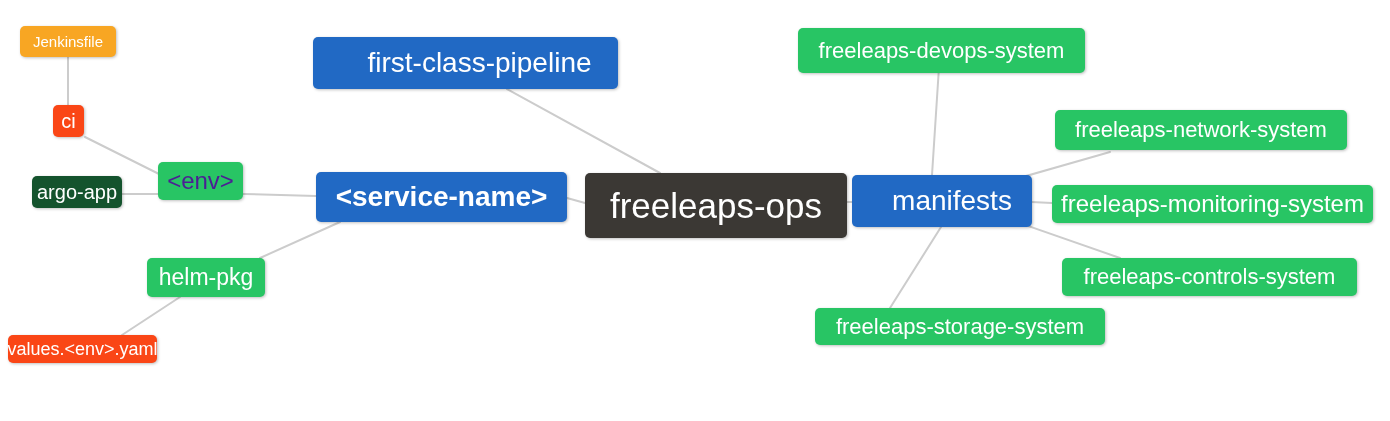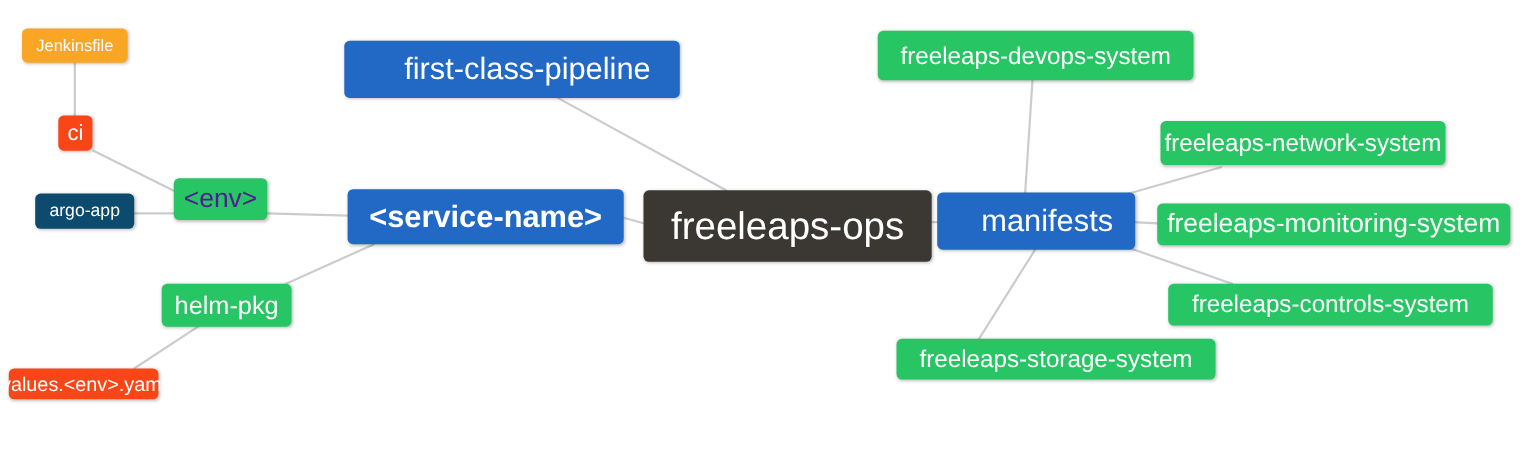--- a/index.html
+++ b/index.html
@@ -51,21 +51,21 @@
       <line x1="941" y1="227" x2="890" y2="308" stroke="#cccccc" stroke-width="2" stroke-linecap="round"></line>
     </svg>
 
 <div class="node" style="left: 585px; top: 173px; width: 262px; height: 65px; font-size: 35px; background: rgb(59, 56, 52); color: rgb(255, 255, 255);">freeleaps-ops</div>
     <div class="node" style="left: 313px; top: 37px; width: 277px; height: 52px; font-size: 28px; background: rgb(33, 105, 196); color: rgb(255, 255, 255); padding-left: 28px;">first-class-pipeline</div>
     <div class="node" style="left: 316px; top: 172px; width: 251px; height: 50px; font-size: 28px; background: rgb(33, 105, 196); color: rgb(255, 255, 255); font-weight: bold;">&lt;service-name&gt;</div>
     <div class="node" style="left: 852px; top: 175px; width: 160px; height: 52px; font-size: 28px; background: rgb(33, 105, 196); color: rgb(255, 255, 255); padding-left: 20px;">manifests</div>
     <div class="node" style="left: 158px; top: 162px; width: 85px; height: 38px; font-size: 24px; background: rgb(40, 197, 100); color: #4c1d95;">&lt;env&gt;</div>
     <div class="node" style="left: 147px; top: 258px; width: 118px; height: 39px; font-size: 23px; background: rgb(40, 197, 100); color: rgb(255, 255, 255);">helm-pkg</div>
     <div class="node" style="left: 53px; top: 105px; width: 31px; height: 32px; font-size: 20px; background: rgb(250, 70, 22); color: rgb(255, 255, 255);">ci</div>
-    <div class="node" style="left: 32px; top: 176px; width: 90px; height: 32px; font-size: 16px; background: #0c4a6e; color: rgb(255, 255, 255);">argo-app</div>
-    <div class="node" style="left: 8px; top: 335px; width: 136px; height: 28px; font-size: 18px; background: rgb(250, 70, 22); color: rgb(255, 255, 255);">values.&lt;env&gt;.yaml</div>
+    <div class="node" style="left: 32px; top: 176px; width: 90px; height: 32px; font-size: 20px; background: #14532d; color: rgb(255, 255, 255);">argo-app</div>
+    <div class="node" style="left: 8px; top: 335px; width: 149px; height: 28px; font-size: 18px; background: rgb(250, 70, 22); color: rgb(255, 255, 255);">values.&lt;env&gt;.yaml</div>
     <div class="node" style="left: 20px; top: 26px; width: 96px; height: 31px; font-size: 15px; background: rgb(248, 166, 35); color: rgb(255, 255, 255);">Jenkinsfile</div>
     <div class="node" style="left: 798px; top: 28px; width: 287px; height: 45px; font-size: 22px; background: rgb(40, 197, 100); color: rgb(255, 255, 255);">freeleaps-devops-system</div>
-    <div class="node" style="left: 1055px; top: 110px; width: 259px; height: 40px; font-size: 22px; background: rgb(40, 197, 100); color: rgb(255, 255, 255);">freeleaps-network-system</div>
+    <div class="node" style="left: 1055px; top: 110px; width: 292px; height: 40px; font-size: 22px; background: rgb(40, 197, 100); color: rgb(255, 255, 255);">freeleaps-network-system</div>
     <div class="node" style="left: 1052px; top: 185px; width: 321px; height: 38px; font-size: 24px; background: rgb(40, 197, 100); color: rgb(255, 255, 255);">freeleaps-monitoring-system</div>
     <div class="node" style="left: 1062px; top: 258px; width: 295px; height: 38px; font-size: 22px; background: rgb(40, 197, 100); color: rgb(255, 255, 255);">freeleaps-controls-system</div>
     <div class="node" style="left: 815px; top: 308px; width: 290px; height: 37px; font-size: 22px; background: rgb(40, 197, 100); color: rgb(255, 255, 255);">freeleaps-storage-system</div>
   </div>
 
 </body></html>

